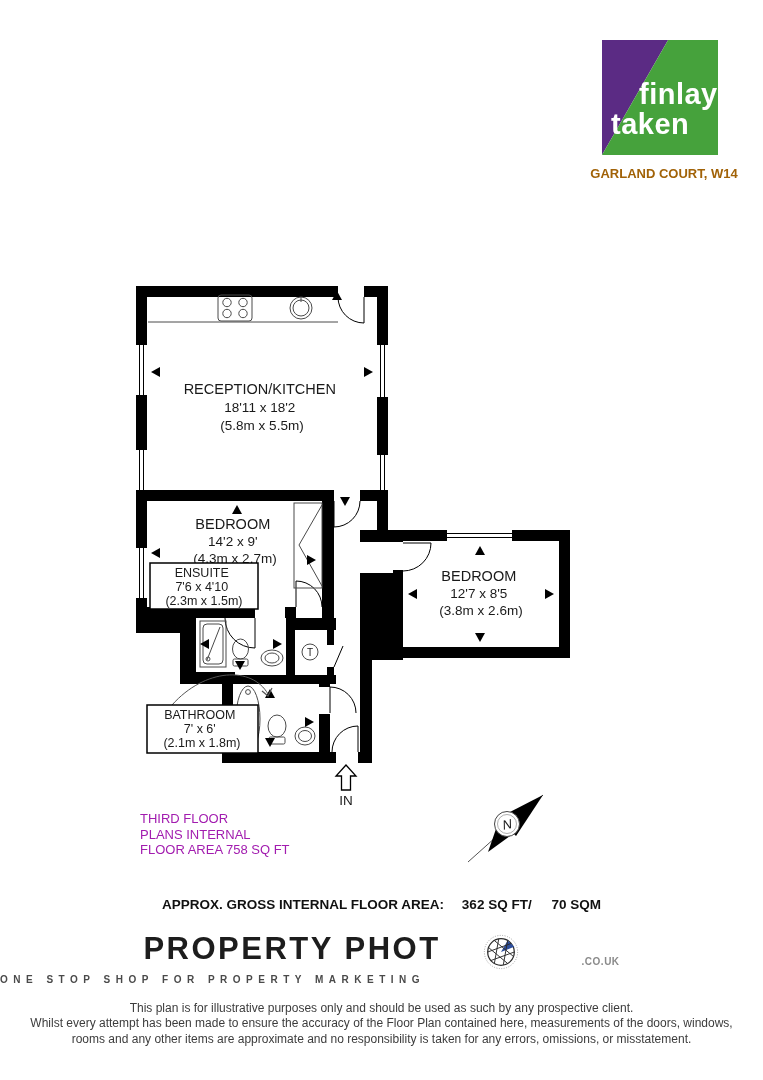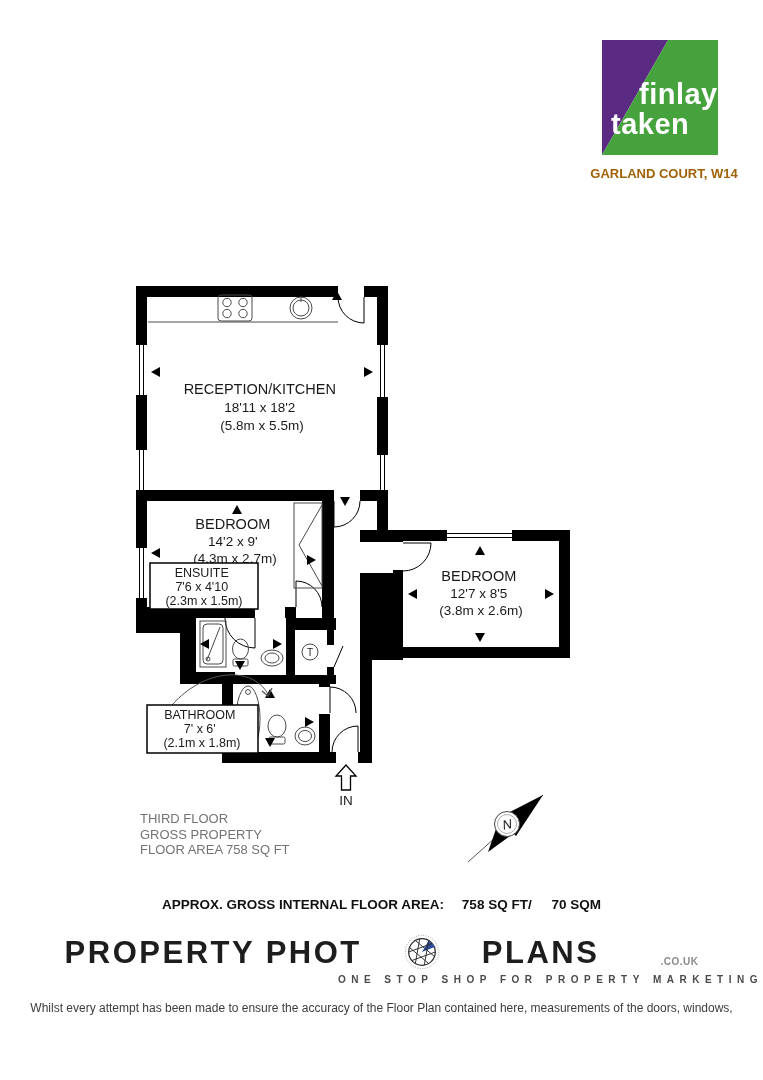--- a/index.html
+++ b/index.html
@@ -9,34 +9,34 @@
   
   .agency-logo{left:602px;top:40px;width:116px;height:115px;}
   .agency-logo .tri{position:absolute;inset:0;}
   .agency-logo .purple{clip-path:polygon(0 0,57% 0,0 100%);}
   .agency-logo .green{clip-path:polygon(57% 0,100% 0,100% 100%,0 100%);}
   .agency-word{position:absolute;left:9px;color:#fff;font-size:29px;font-weight:600;letter-spacing:.5px;line-height:1;}
   .w1{top:40px;margin-left:28px;} .w2{top:70px;}
   .property-title{left:574px;top:166px;width:180px;text-align:center;font-size:13px;font-weight:bold;color:#a16207;}
 
   
-  .floor-summary{left:140px;top:811px;font-size:13px;line-height:15.5px;color:#737373;}
+  .floor-summary{left:140px;top:811px;font-size:13px;line-height:15.5px;color:#a21caf;}
 
   
   .area-banner{top:897px;left:0;width:100%;text-align:center;font-size:13.5px;font-weight:bold;color:#111;white-space:nowrap;}
   .area-banner .seg{display:inline-block;}
   .area-banner .lbl{margin-right:14px;}
   .area-banner .imp{margin-right:16px;}
 
   
-  .provider{top:933px;left:0;width:100%;display:flex;align-items:center;justify-content:center;gap:40px;}
+  .provider{top:933px;left:0;width:100%;display:flex;justify-content:center;gap:40px;}
   .provider .big{font-size:31px;font-weight:bold;letter-spacing:2.5px;color:#1d1d1d;line-height:1;}
   .provider .aperture{width:38px;height:38px;margin:0 1px;}
   .provider .tld{font-size:10px;font-weight:bold;letter-spacing:.5px;color:#8a8a8a;align-self:flex-end;margin-bottom:4px;margin-left:21px;}
-  .tagline{top:974px;left:0;width:100%;text-align:right;font-size:10px;letter-spacing:5.5px;color:#4a4a4a;font-weight:600;}
+  .tagline{top:974px;left:0;width:100%;text-align:left;font-size:10px;letter-spacing:5.5px;color:#4a4a4a;font-weight:600;}
 
   
   .disclaimer{top:1001px;left:0;width:100%;text-align:center;font-size:12px;line-height:15.4px;color:#3c3c3c;}
   .disclaimer div{white-space:nowrap;}
 
   svg text{font-family:"Liberation Sans","DejaVu Sans",sans-serif;fill:#1a1a1a;}
 </style>
 </head>
 <body>
 
@@ -245,45 +245,46 @@
     <polygon points="543,795 498,818 516,836" fill="#000"></polygon>
     <polygon points="497,826 510,836 488,852" fill="#000"></polygon>
     <circle cx="507" cy="824" r="12.5" fill="#fff" stroke="#444" stroke-width="1"></circle>
     <circle cx="507" cy="824" r="9.5" fill="none" stroke="#999" stroke-width="0.8"></circle>
     <text x="507" y="829" font-size="13" font-style="italic" text-anchor="middle" transform="rotate(-12 507 824)">N</text>
   </g>
 </svg>
 
 <div class="abs floor-summary">
   <div>THIRD FLOOR</div>
-  <div>GROSS PROPERTY</div>
+  <div>PLANS INTERNAL</div>
   <div>FLOOR AREA 758 SQ FT</div>
 </div>
 
 <div class="abs area-banner">
   <span class="seg lbl">APPROX. GROSS INTERNAL FLOOR AREA:</span>
-  <span class="seg imp">758 SQ FT/</span>
+  <span class="seg imp">362 SQ FT/</span>
   <span class="seg">70 SQM</span>
 </div>
 
 <div class="abs provider">
   <span class="big">PROPERTY PHOT</span>
   <svg class="aperture" viewBox="0 0 40 40">
     <circle cx="20" cy="20" r="17.5" fill="none" stroke="#9a9a9a" stroke-width="1" stroke-dasharray="1,1.6"></circle>
     <circle cx="20" cy="20" r="14" fill="none" stroke="#2b2b2b" stroke-width="1.3"></circle>
     <polygon points="20,20 27,7.9 34,14.5" fill="#2d4f9e"></polygon>
     <g stroke="#2b2b2b" stroke-width="1" fill="none">
       <line x1="34" y1="20" x2="9.3" y2="29"></line>
       <line x1="27" y1="32.1" x2="6.8" y2="15.2"></line>
       <line x1="13" y1="32.1" x2="17.6" y2="6.2"></line>
       <line x1="6" y1="20" x2="30.7" y2="11"></line>
       <line x1="13" y1="7.9" x2="33.2" y2="24.8"></line>
       <line x1="27" y1="7.9" x2="22.4" y2="33.8"></line>
     </g>
   </svg>
-  <span class="big">PLANS</span>
   <span class="tld">.CO.UK</span>
 </div>
 <div class="abs tagline">ONE STOP SHOP FOR PROPERTY MARKETING</div>
 
 <div class="abs disclaimer">
+  <div>This plan is for illustrative purposes only and should be used as such by any prospective client.</div>
   <div>Whilst every attempt has been made to ensure the accuracy of the Floor Plan contained here, measurements of the doors, windows,</div>
+  <div>rooms and any other items are approximate and no responsibility is taken for any errors, omissions, or misstatement.</div>
 </div>
 
 </body></html>

